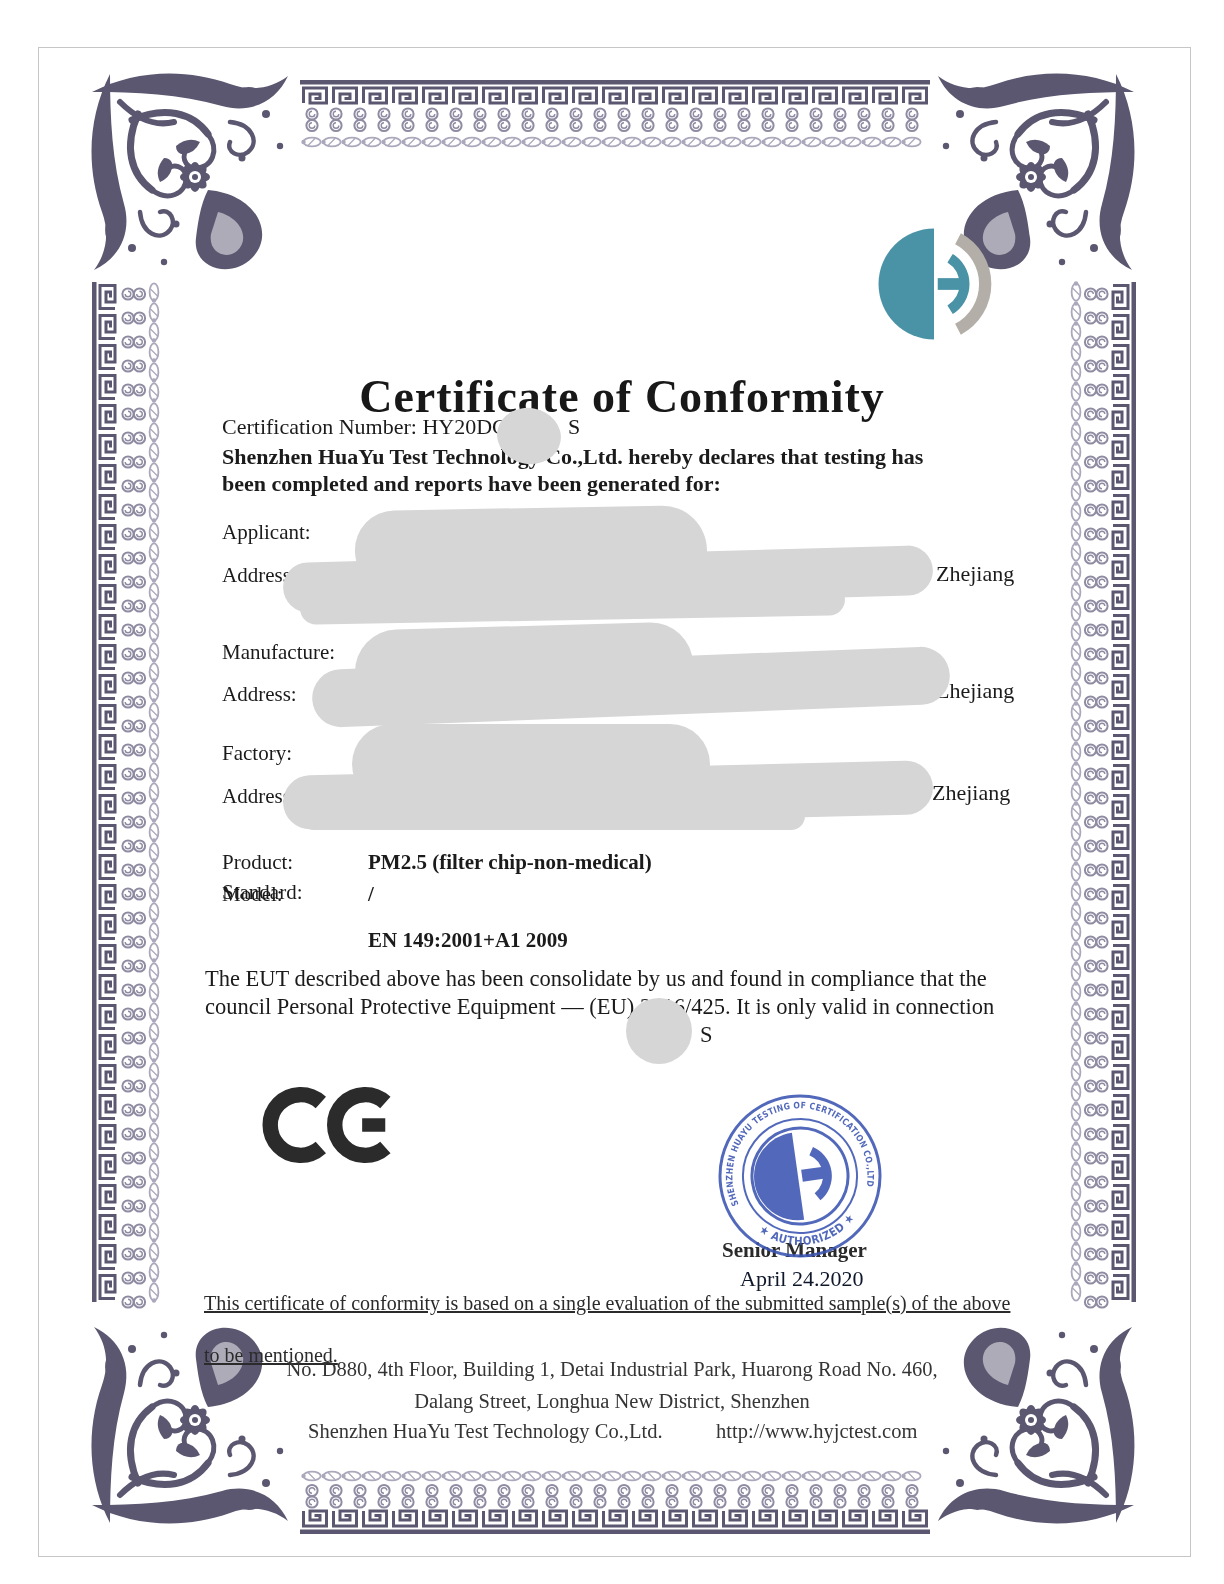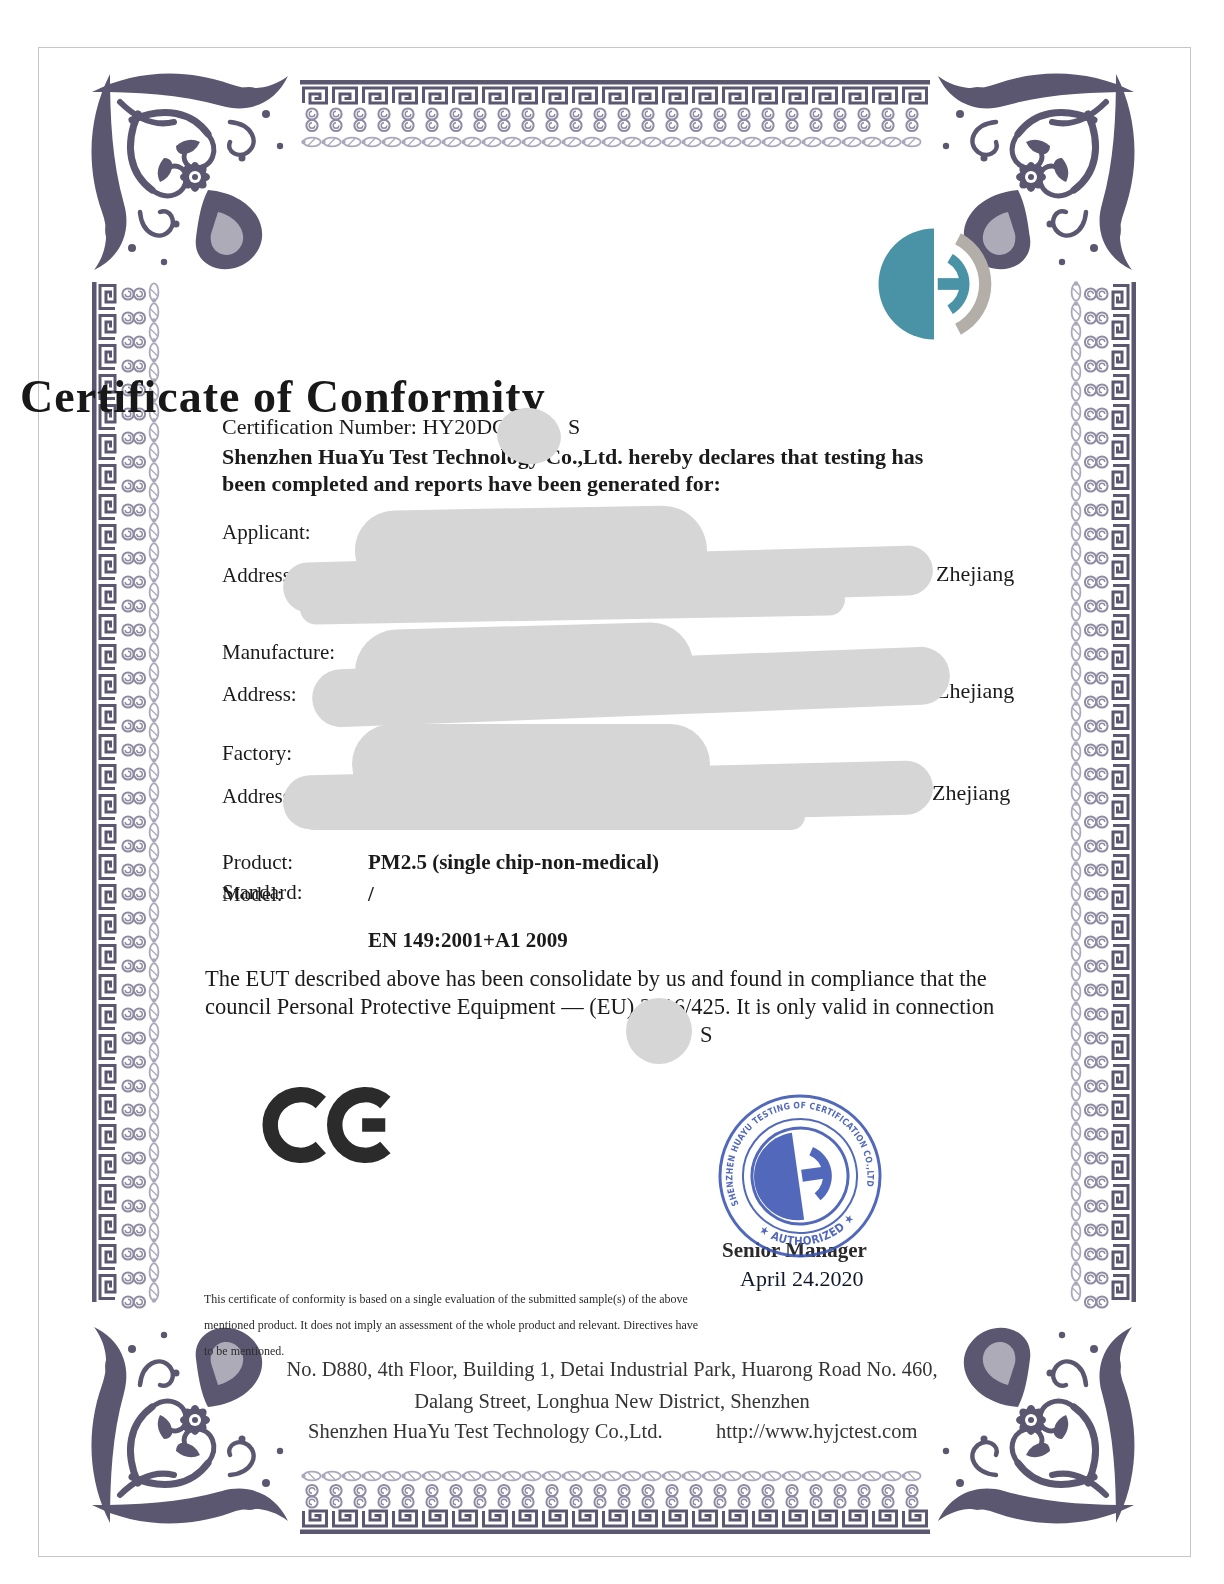--- a/index.html
+++ b/index.html
@@ -2,26 +2,26 @@
 <html><head>
 <meta charset="utf-8">
 <style>
   html,body{margin:0;padding:0;background:#ffffff;}
   #root{position:relative;width:1224px;height:1584px;background:#ffffff;overflow:hidden;
         font-family:"Liberation Serif","DejaVu Serif",serif;color:#1b1b1b;}
   .page-edge{position:absolute;left:38px;top:47px;width:1151px;height:1508px;
              border:1px solid #c6c6c6;background:#ffffff;z-index:0;}
   #deco{position:absolute;left:0;top:0;z-index:1;pointer-events:none;}
   .t{position:absolute;white-space:nowrap;z-index:2;}
-  .title{left:20px;right:0;top:370px;text-align:left;font-size:46px;font-weight:bold;letter-spacing:1px;color:#181818;}
+  .title{left:20px;right:0;top:370px;text-align:center;font-size:46px;font-weight:bold;letter-spacing:1px;color:#181818;}
   .fs22{font-size:22px;}
   .fs21{font-size:21px;}
   .b{font-weight:bold;}
   .comp{font-size:22.5px;}
-  .disc{font-size:12px;color:#2b2b2b;}
+  .disc{font-size:20px;color:#2b2b2b;text-decoration:underline;}
   .foot{font-size:20.5px;color:#353535;}
   .cen{left:0;right:0;text-align:center;}
   .remnant{position:absolute;z-index:2;font-size:21px;color:#3a3a3a;}
   .redact{position:absolute;background:#d6d6d6;z-index:3;}
   .logo{position:absolute;left:870px;top:220px;width:128px;height:128px;z-index:2;}
   .ce{position:absolute;left:262px;top:1082px;width:130px;height:86px;z-index:2;}
   .stamp{position:absolute;left:700px;top:1076px;width:200px;height:200px;z-index:4;opacity:.88;}
   .stamp-text{font-family:"DejaVu Sans",sans-serif;font-weight:bold;}
 </style>
 </head>
@@ -528,21 +528,21 @@
   <div class="remnant" style="left:368px;top:700px;font-size:22px;clip-path:inset(28% 0 0 0)">Province</div>
 
   <div class="t fs21" style="left:222px;top:741px">Factory:</div>
   <div class="t fs22 b" style="left:575px;top:741px">Co., Ltd.</div>
 
   <div class="t fs21" style="left:222px;top:784px">Address:</div>
   <div class="t fs22" style="left:932px;top:780px">Zhejiang</div>
   <div class="remnant" style="left:368px;top:802px;clip-path:inset(65% 0 0 0);opacity:.6">ince</div>
 
   <div class="t fs21" style="left:222px;top:850px">Product:</div>
-  <div class="t fs21 b" style="left:368px;top:850px">PM2.5 (single chip-non-medical)</div>
+  <div class="t fs21 b" style="left:368px;top:850px">PM2.5 (filter chip-non-medical)</div>
   <div class="t fs21" style="left:222px;top:882px">Model:</div>
   <div class="t fs21 b" style="left:368px;top:882px">/</div>
   <div class="t fs21" style="left:222px;top:880px">Standard:</div>
   <div class="t fs21 b" style="left:368px;top:928px">EN 149:2001+A1 2009</div>
 
   <div class="t comp" style="left:205px;top:966px">The EUT described above has been consolidate by us and found in compliance that the</div>
   <div class="t comp" style="left:205px;top:994px">council Personal Protective Equipment — (EU) 2016/425. It is only valid in connection</div>
   <div class="t comp" style="left:700px;top:1022px">S</div>
 
   <div class="redact" style="left:497px;top:408px;width:64px;height:56px;border-radius:50%;transform:rotate(10deg)"></div>
@@ -580,21 +580,20 @@
         <textPath href="#arcBot" startOffset="50%" text-anchor="middle" textLength="108" lengthAdjust="spacingAndGlyphs">★ AUTHORIZED ★</textPath>
       </text>
       <circle r="48" fill="#ffffff" fill-opacity="0.2" stroke="#3b55b2" stroke-width="3"></circle>
       <path d="M-2,-44 A44,44 0 0 0 -2,44 Z" fill="#3b55b2"></path>
       <rect x="2" y="-6" width="26" height="12" fill="#3b55b2"></rect>
       <path d="M14.5,-23 A27,27 0 0 1 14.5,23" stroke="#3b55b2" stroke-width="9" fill="none"></path>
     </g>
   </svg>
 
   <div class="t disc" style="left:204px;top:1292px">This certificate of conformity is based on a single evaluation of the submitted sample(s) of the above</div>
-  <div class="t disc" style="left:204px;top:1318px">mentioned product. It does not imply an assessment of the whole product and relevant. Directives have</div>
   <div class="t disc" style="left:204px;top:1344px">to be mentioned.</div>
 
   <div class="t foot cen" style="top:1358px">No. D880, 4th Floor, Building 1, Detai Industrial Park, Huarong Road No. 460,</div>
   <div class="t foot" style="left:308px;top:1420px">Shenzhen HuaYu Test Technology Co.,Ltd.</div>
   <div class="t foot cen" style="top:1390px">Dalang Street, Longhua New District, Shenzhen</div>
   <div class="t foot" style="left:716px;top:1420px">http://www.hyjctest.com</div>
 
 </div>
 
 </body></html>

